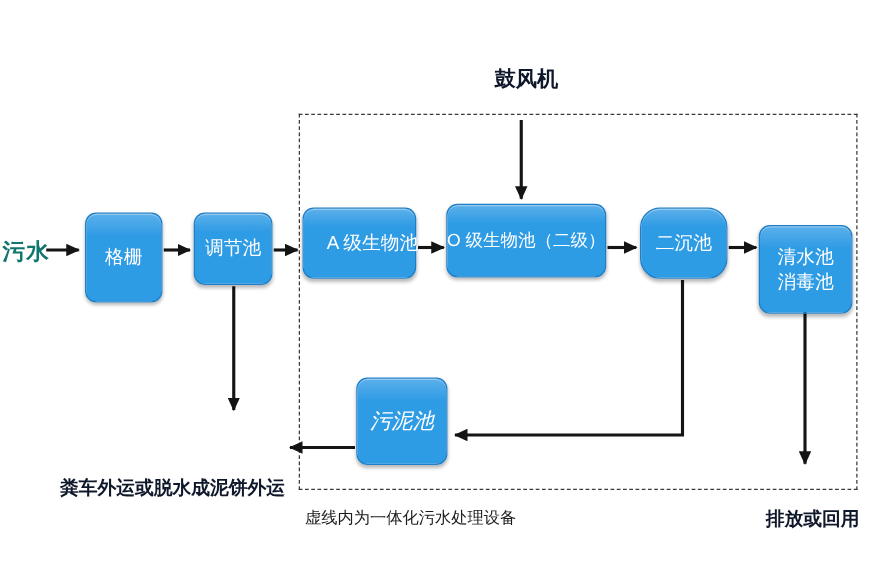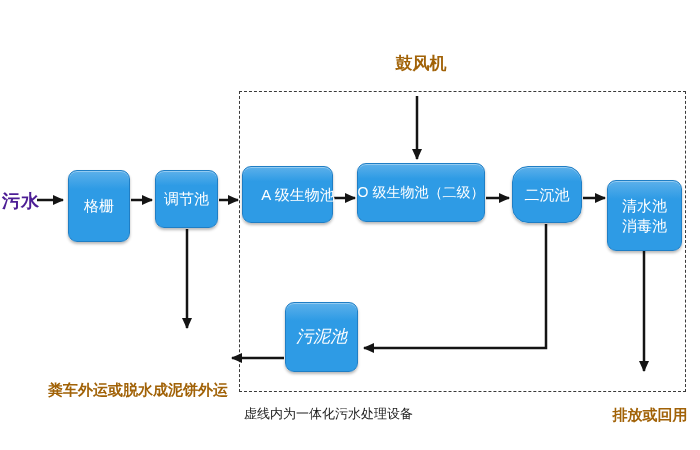--- a/index.html
+++ b/index.html
@@ -16,22 +16,22 @@
   .node {
     position:absolute; box-sizing:border-box;
     background:linear-gradient(180deg,#5cb0ea 0%, #2e9be5 26%, #2e9be5 100%);
     border:1px solid #1f7ec5; border-radius:9px;
     color:#ffffff; display:flex; align-items:center; justify-content:center;
     text-align:center; font-size:15px; line-height:1.3;
     box-shadow:0 2px 3px rgba(0,0,0,0.28), inset 0 1px 0 rgba(255,255,255,0.35);
     white-space:nowrap;
   }
   .node.col { flex-direction:column; }
-  .txt { position:absolute; color:#4c1d95; }
-  .txt.blue { color:#a16207; font-weight:bold; }
+  .txt { position:absolute; color:#0f766e; }
+  .txt.blue { color:#0f172a; font-weight:bold; }
   .wastewater { left:2px; top:189px; width:44px; font-size:18px; font-weight:bold; letter-spacing:1px; }
   .blower { left:383px; top:52px; width:76px; text-align:center; font-size:17px; }
   .sludge-out { left:48px; top:349px; width:180px; text-align:right; font-size:15px;margin-top:32px; }
   .discharge { left:610px; top:406px; width:80px; text-align:center; font-size:15px; }
   .caption { left:244px; top:405px; font-size:13px; color:#1a1a1a; }
 </style>
 </head>
 <body>
 
 <div class="canvas">

